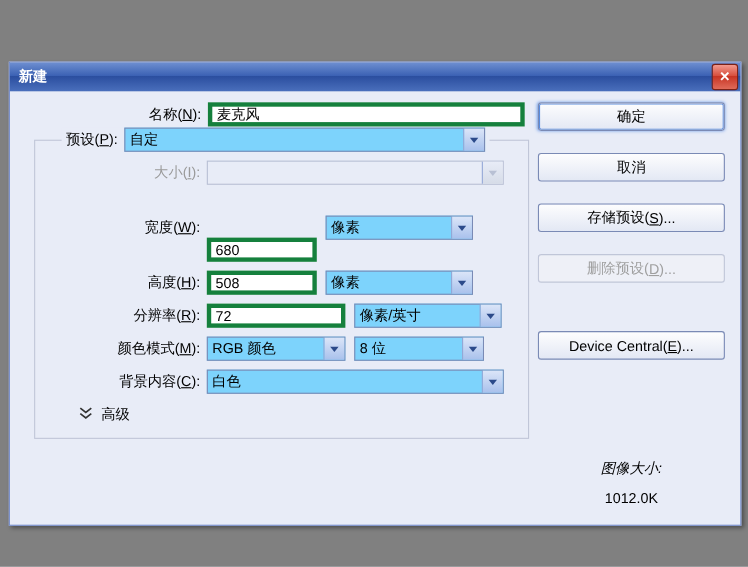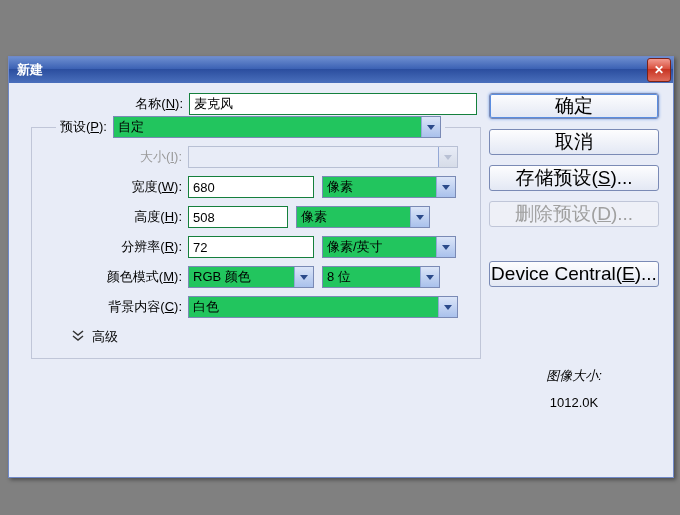--- a/index.html
+++ b/index.html
@@ -67,31 +67,31 @@
   .label {
     width: 150px;
     text-align: right;
     padding-right: 6px;
     white-space: nowrap;
   }
   .label.disabled { color: #9a9a9a; }
   .hotkey { text-decoration: underline; }
   .text-input {
     height: 22px;
-    border: 1px solid #15803d;
+    border: 4px solid #15803d;
     background: #fff;
     padding: 0 4px;
     font-family: inherit;
     font-size: 13px;
     box-sizing: border-box;
   }
   .dropdown {
     height: 22px;
     border: 1px solid #7a8ab5;
-    background: #22c55e;
+    background: #7dd3fc;
     display: flex;
     align-items: center;
     justify-content: space-between;
     box-sizing: border-box;
     padding-left: 4px;
   }
   .dropdown.disabled { background:#e8ecf7; border-color:#b8c0d4;}
   .dd-arrow {
     width: 18px;
     height: 100%;
@@ -125,29 +125,29 @@
   .right-col {
     position: absolute;
     right: 14px;
     top: 10px;
     width: 170px;
     display: flex;
     flex-direction: column;
   }
   .btn {
     height: 24px;
-    margin-bottom: 10px;
+    margin-bottom: 20px;
     border: 1px solid #7a8ab5;
     background: linear-gradient(to bottom, #fdfdfe 0%, #e3e8f4 100%);
     border-radius: 3px;
     display: flex;
     align-items: center;
     justify-content: center;
     cursor: pointer;
-    font-size: 19px;
+    font-size: 13px;
     padding: 0 6px;
     white-space: nowrap;
   }
   .btn.primary {
     box-shadow: 0 0 0 1px #5a8de0 inset, 0 0 3px #6f9de8;
   }
   .btn.disabled {
     color: #a0a0a0;
     border-color: #c0c6d8;
     background: #eef0f7;
@@ -218,21 +218,21 @@
                 <polygon points="0,0 8,0 4,5" fill="#b8c0d4"></polygon>
               </svg>
           </div>
         </div>
       </div>
 
       <div class="row">
         <div class="label">
           <span>宽度(</span><span class="hotkey">W</span><span>):</span>
         </div>
-        <input class="text-input" style="width: 126px;" value="680">
+        <input class="text-input" style="width: 100px; margin-top: 40px;" value="680">
         <div style="width:8px;"></div>
         <div class="dropdown" style="width:134px;">
           <span>像素</span>
           <div class="dd-arrow">
             <svg width="8" height="5">
                 <polygon points="0,0 8,0 4,5" fill="#2b4a8a"></polygon>
               </svg>
           </div>
         </div>
       </div>

